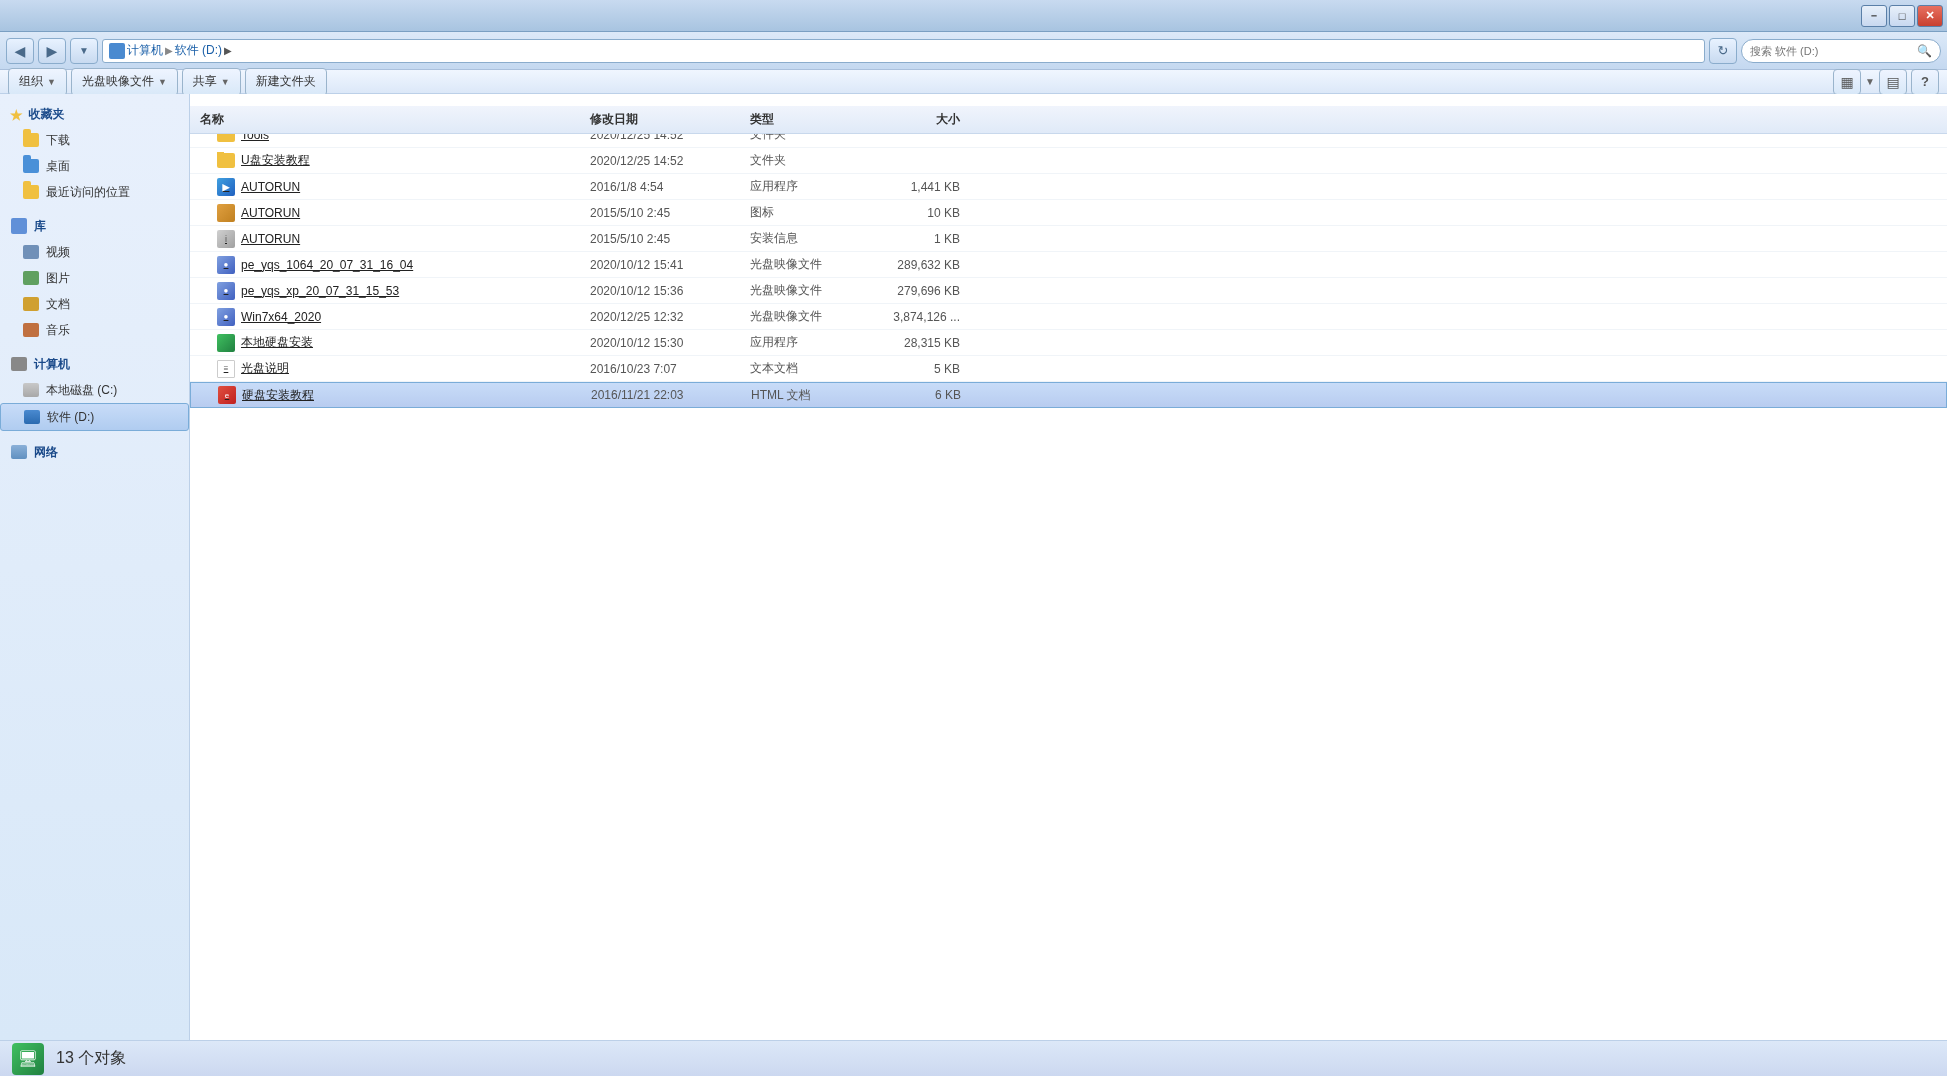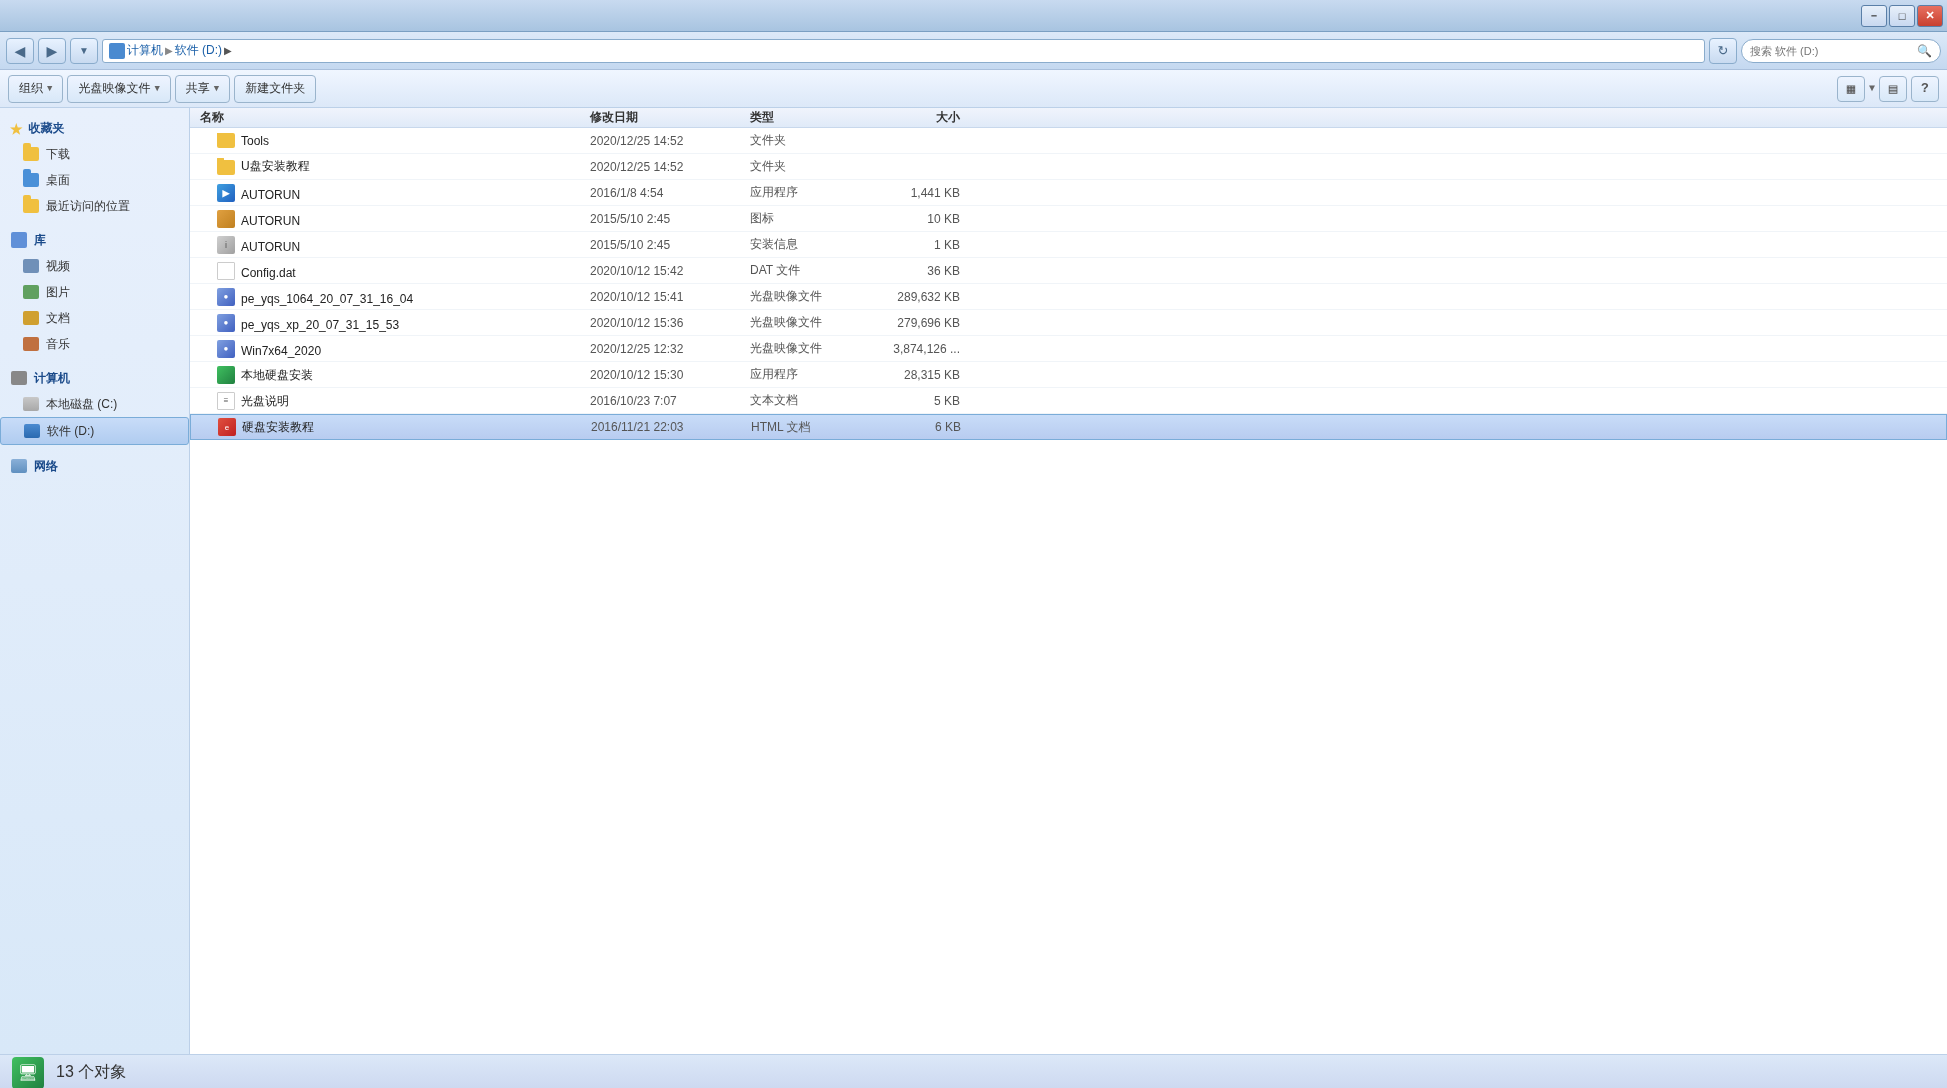--- a/index.html
+++ b/index.html
@@ -137,27 +137,26 @@
       background: transparent;
     }
     .search-icon {
       color: #888;
       font-size: 12px;
     }
 
     
     .toolbar {
       background: linear-gradient(to bottom, #f0f6ff 0%, #dce8f8 100%);
-      height: 38px;
+      height: 24px;
       display: flex;
       align-items: center;
       padding: 0 8px;
       gap: 4px;
       border-bottom: 1px solid #bcd0e8;
-      font-family: Liberation Mono, monospace;
     }
     .toolbar-btn {
       height: 28px;
       padding: 0 10px;
       border: 1px solid #9ab4cc;
       border-radius: 4px;
       background: linear-gradient(to bottom, #eef4ff, #d8e8f8);
       display: flex;
       align-items: center;
       gap: 4px;
@@ -344,51 +343,52 @@
 
     
     .file-list-area {
       flex: 1;
       background: white;
       overflow-y: auto;
     }
     .file-list-header {
       display: flex;
       align-items: center;
-      height: 20px;
+      height: 28px;
       background: linear-gradient(to bottom, #f0f4fc, #e0eaf8);
       border-bottom: 1px solid #c8d8ec;
       font-size: 12px;
       color: #333;
       font-weight: bold;
       position: sticky;
-      top: 0;
+      top: 12px;
       z-index: 10;
     }
     .col-name { flex: 0 0 400px; padding-left: 10px; }
     .col-date { flex: 0 0 160px; }
     .col-type { flex: 0 0 120px; }
     .col-size { flex: 0 0 100px; text-align: right; padding-right: 10px; }
     .file-row {
       display: flex;
       align-items: center;
       height: 26px;
       border-bottom: 1px solid #f0f4f8;
       font-size: 12px;
       color: #222;
       cursor: pointer;
     }
     .file-row.selected { background: linear-gradient(to bottom, #c8dcf8, #b8ccf0); border: 1px solid #7aacd8; }
     .file-name-cell {
       flex: 0 0 400px;
       display: flex;
-      align-items: flex-end;
+      align-items: center;
       gap: 6px;
       padding-left: 27px;
       overflow: hidden;
+      text-decoration: underline;
     }
     .file-date-cell { flex: 0 0 160px; color: #555; }
     .file-type-cell { flex: 0 0 120px; color: #555; }
     .file-size-cell { flex: 0 0 100px; text-align: right; padding-right: 10px; color: #555; }
 
     
     .fi-folder {
       width: 18px;
       height: 15px;
       background: #f0c040;
@@ -726,29 +726,20 @@
     <div class="file-row">
       <div class="file-name-cell">
         <div class="fi-inf">i</div>
         <span>AUTORUN</span>
       </div>
       <div class="file-date-cell">2015/5/10 2:45</div>
       <div class="file-type-cell">安装信息</div>
       <div class="file-size-cell">1 KB</div>
     </div>
 
-    <div class="file-row">
-      <div class="file-name-cell">
-        <div class="fi-dat"></div>
-        <span>Config.dat</span>
-      </div>
-      <div class="file-date-cell">2020/10/12 15:42</div>
-      <div class="file-type-cell">DAT 文件</div>
-      <div class="file-size-cell">36 KB</div>
-    </div>
 
     <div class="file-row">
       <div class="file-name-cell">
         <div class="fi-iso">●</div>
         <span>pe_yqs_1064_20_07_31_16_04</span>
       </div>
       <div class="file-date-cell">2020/10/12 15:41</div>
       <div class="file-type-cell">光盘映像文件</div>
       <div class="file-size-cell">289,632 KB</div>
     </div>

